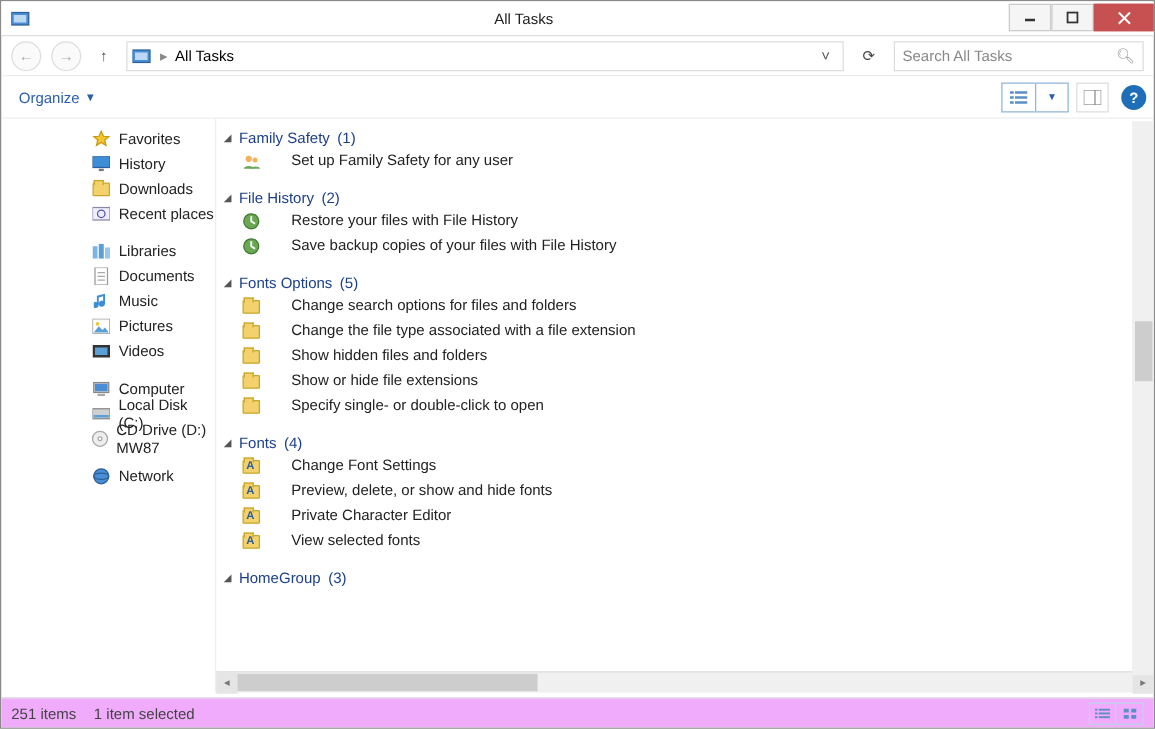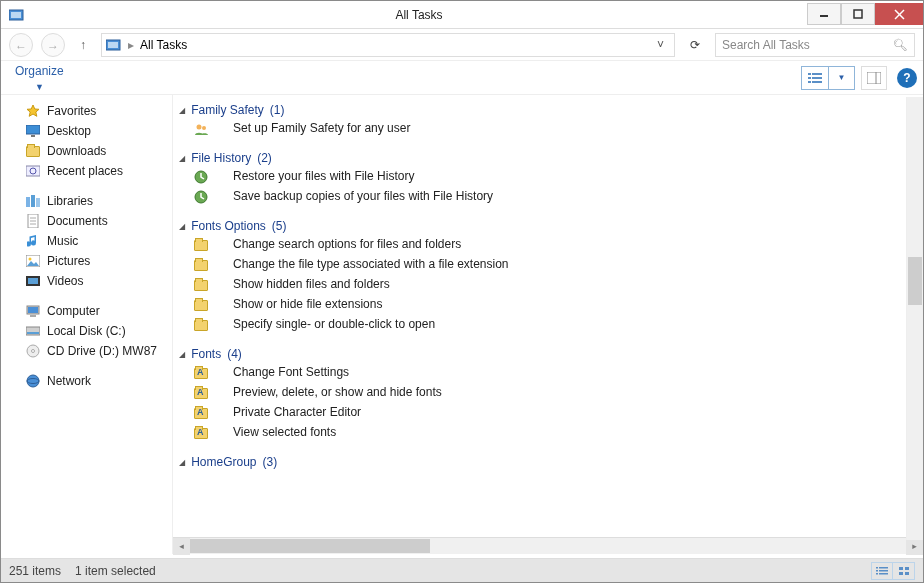--- a/index.html
+++ b/index.html
@@ -14,31 +14,31 @@
 .arrowbtn { width: 24px; height: 24px; border: 1px solid #ddd; border-radius: 12px; display: flex; align-items: center; justify-content: center; color: #aaa; background: #fafafa; }
 .uparrow { width: 20px; height: 20px; display: flex; align-items: center; justify-content: center; color: #555; }
 .breadcrumb { flex: 1; height: 24px; border: 1px solid #ddd; display: flex; align-items: center; padding: 0 4px; gap: 6px; }
 .breadcrumb .bcicon { width: 16px; height: 16px; display:flex; align-items:center; justify-content:center; }
 .breadcrumb .sep { color: #888; }
 .breadcrumb .chev { margin-left: auto; color: #555; padding-right: 6px; }
 .refresh { width: 24px; height: 24px; display: flex; align-items: center; justify-content: center; color: #444; }
 .search { width: 200px; height: 24px; border: 1px solid #ddd; display: flex; align-items: center; padding: 0 6px; color: #888; }
 .search .glass { margin-left: auto; color: #999; }
 .toolbar { height: 34px; border-bottom: 1px solid #eee; display: flex; align-items: center; padding: 0 6px; }
-.organize { color: #2b5fa8; padding: 4px 8px; display: flex; align-items: center; gap: 4px; flex-direction: column; }
+.organize { color: #2b5fa8; padding: 4px 8px; display: flex; align-items: center; gap: 4px; }
 .toolbar .spacer { flex: 1; }
 .viewpicker { height: 24px; border: 1px solid #8fb5d9; display: flex; }
 .viewpicker .seg { width: 26px; display:flex; align-items:center; justify-content:center; }
 .viewpicker .seg + .seg { border-left: 1px solid #8fb5d9; }
 .panebtn { width: 26px; height: 24px; border: 1px solid #ddd; margin-left: 6px; display:flex; align-items:center; justify-content:center; }
 .help { width: 20px; height: 20px; border-radius: 10px; background: #1f6fb8; color: #fff; display:flex; align-items:center; justify-content:center; margin-left: 10px; font-weight: bold; }
 .content { display: flex; height: 459px; }
 .sidebar { width: 172px; border-right: 1px solid #eee; padding: 6px 0; overflow: hidden; }
 .sidebar .group { margin-bottom: 10px; }
-.sidebar .node { display: flex; align-items: center; height: 20px; padding-left: 24px; gap: 6px; color: #222; }
+.sidebar .node { display: flex; align-items: center; height: 20px; padding-left: 24px; gap: 6px; color: #222; margin-left: 48px; }
 .sidebar .node.root { padding-left: 8px; }
 .sidebar .node .tw { width: 10px; color: #888; font-size: 9px; }
 .sidebar .ic { width: 16px; height: 16px; display:flex; align-items:center; justify-content:center; font-size: 12px; }
 .main { flex: 1; display: flex; flex-direction: column; position: relative; }
 .colhead { height: 22px; border-bottom: 1px solid #eee; display: flex; align-items: center; padding-left: 6px; color: #555; }
 .colhead .sortcol { margin-left: 380px; color: #888; font-size: 9px; }
 .listarea { flex: 1; overflow: hidden; padding: 4px 0 0 6px; }
 .grp { margin-bottom: 6px; }
 .grphdr { display: flex; align-items: center; gap: 6px; height: 22px; color: #1b3f8b; font-size: 13px; }
 .grphdr .disc { color: #555; font-size: 8px; }
@@ -46,21 +46,21 @@
 .item { display: flex; gap: 24px; height: 20px; padding-left: 14px; color: #222; }
 .item .ic { width: 16px; height: 16px; display:flex; align-items:center; justify-content:center; }
 .folderi { width:14px; height:11px; background:#f3d26e; border:1px solid #c9a528; border-radius:1px; position:relative; }
 .folderi:before { content:""; position:absolute; top:-3px; left:0; width:6px; height:3px; background:#f3d26e; border:1px solid #c9a528; border-bottom:none; }
 .hscroll { height: 17px; background: #f0f0f0; border-top: 1px solid #ddd; display: flex; align-items: center; }
 .hscroll .lbtn, .hscroll .rbtn { width: 17px; height: 17px; background: #e5e5e5; display:flex;align-items:center;justify-content:center; color:#777; font-size:9px;}
 .hscroll .track { flex: 1; height: 17px; position: relative; }
 .hscroll .thumb { position: absolute; left: 0; top: 1px; width: 240px; height: 14px; background: #cdcdcd; }
 .vscroll { position: absolute; right: 0; top: 96px; width: 17px; height: 443px; background: #f0f0f0; border-left: 1px solid #eee; }
 .vscroll .thumb { position:absolute; top: 160px; left:1px; width:14px; height: 48px; background:#cdcdcd; }
-.status { height: 24px; border-top: 1px solid #ddd; display: flex; align-items: center; padding: 0 8px; gap: 14px; color: #444; position: absolute; bottom:0; left:0; right:0; background:#e5e5e5;}
+.status { height: 24px; border-top: 1px solid #ddd; display: flex; align-items: center; padding: 0 8px; gap: 14px; color: #444; position: absolute; bottom:0; left:0; right:0; background:#f0abfc;}
 .status .right { margin-left: auto; display:flex; gap:0; }
 .status .vbtn { width: 22px; height: 18px; border: 1px solid #bcd4ea; display:flex;align-items:center;justify-content:center; }
 .status .vbtn + .vbtn { border-left: none; }
 svg { display:block; }
 </style>
 </head>
 <body>
 
 <div class="titlebar">
   <div class="sysicon">
@@ -152,21 +152,21 @@
           </span>
           <span>Favorites</span>
         </div>
         <div class="node">
           <span class="ic">
             <svg width="14" height="12">
               <rect x="0" y="0" width="14" height="9" fill="#3d8ed6" stroke="#2c5f99"></rect>
               <rect x="5" y="10" width="4" height="2" fill="#777"></rect>
             </svg>
           </span>
-          <span>Desktop</span>
+          <span>History</span>
         </div>
         <div class="node">
           <span class="ic">
             <div class="folderi"></div>
           </span>
           <span>Downloads</span>
         </div>
         <div class="node">
           <span class="ic">
             <svg width="14" height="12">

